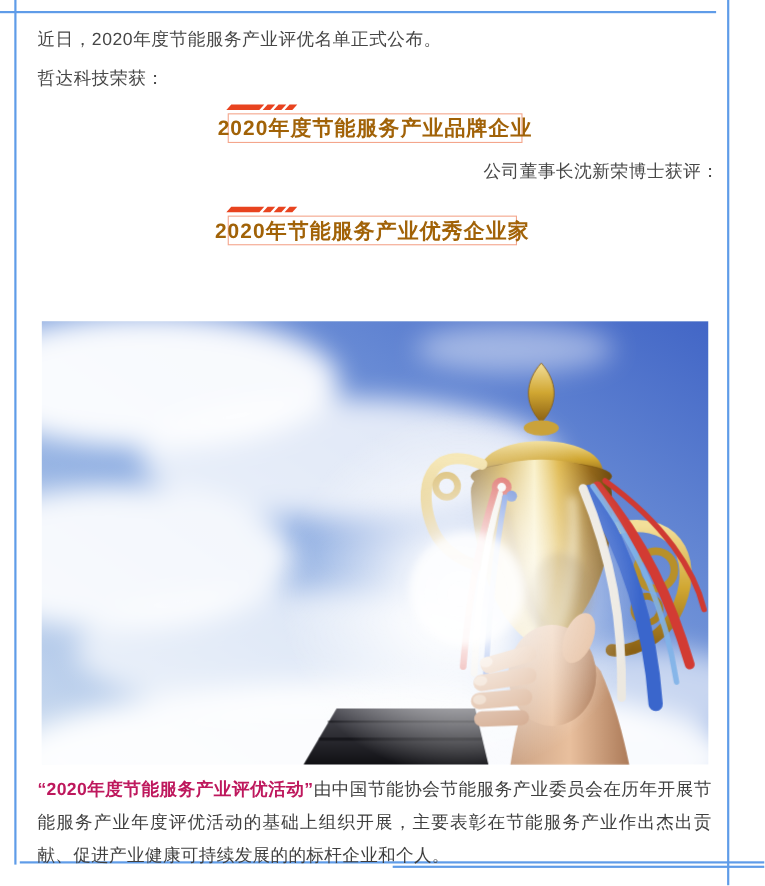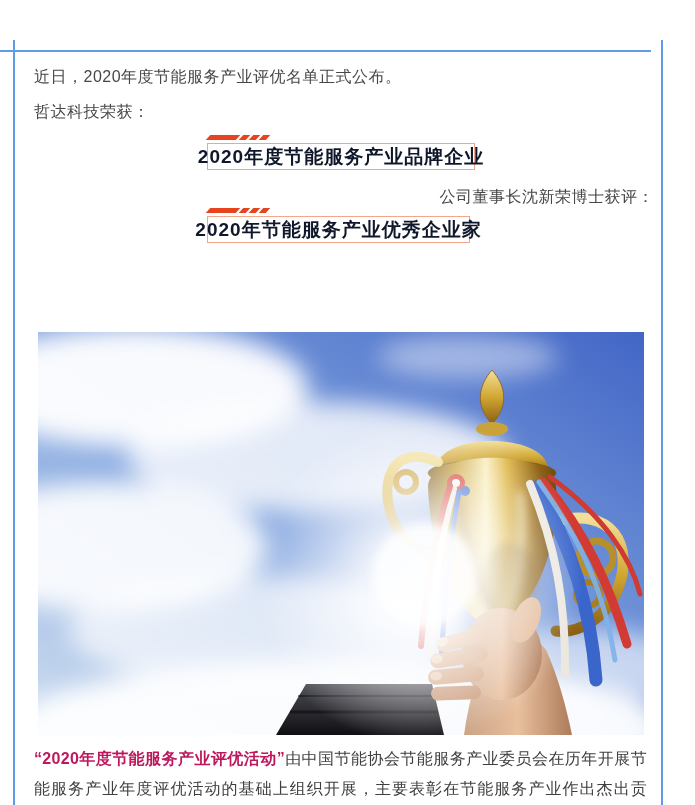--- a/index.html
+++ b/index.html
@@ -26,23 +26,23 @@
   .p3{top:147px;text-align:right;}
   .p4{top:235px;}
 
   
   .award-banner{
     position:absolute;left:207px;height:25px;
     border:1px solid #f4a68c;background:#ffffff;
     display:flex;align-items:center;justify-content:center;
   }
   .banner1{top:103px;width:266px;}
-  .banner2{top:176px;width:261px;text-align:right;}
+  .banner2{top:196px;width:261px;text-align:right;}
   .award-text{
-    font-size:19px;font-weight:bold;color:#0f172a;letter-spacing:1px;
+    font-size:19px;font-weight:bold;color:#a16207;letter-spacing:1px;
     white-space:nowrap;
   }
   .banner-deco{
     position:absolute;top:-9px;left:0;height:5px;
     display:flex;align-items:center;gap:3px;
   }
   .deco-bar{width:30px;height:5px;background:#e8431f;transform:skewX(-42deg);}
   .deco-slash{width:7px;height:5px;background:#e8431f;transform:skewX(-42deg);}
 
   
@@ -56,21 +56,21 @@
   .caption{
     position:absolute;left:34px;top:704px;width:613px;margin:0;
     font-size:16px;line-height:30px;color:#3f3f3f;letter-spacing:.3px;
     text-align:justify;
   }
   .caption strong{color:#be185d;}
 </style>
 </head>
 <body>
 
-<div style="position:absolute;inset:0;margin-top:40px;">
+<div style="position:absolute;inset:0;">
 
   <div class="bline line-top"></div>
   <div class="bline line-left"></div>
   <div class="bline line-right"></div>
   <div class="bline line-bottom-a"></div>
   <div class="bline line-bottom-b"></div>
 
   <p class="para p1">近日，2020年度节能服务产业评优名单正式公布。</p>
   <p class="para p2">哲达科技荣获：</p>
 

